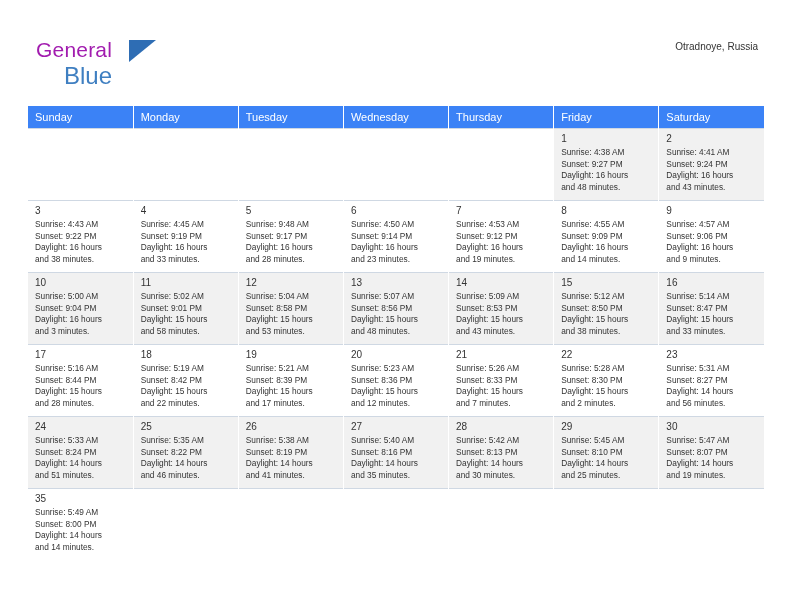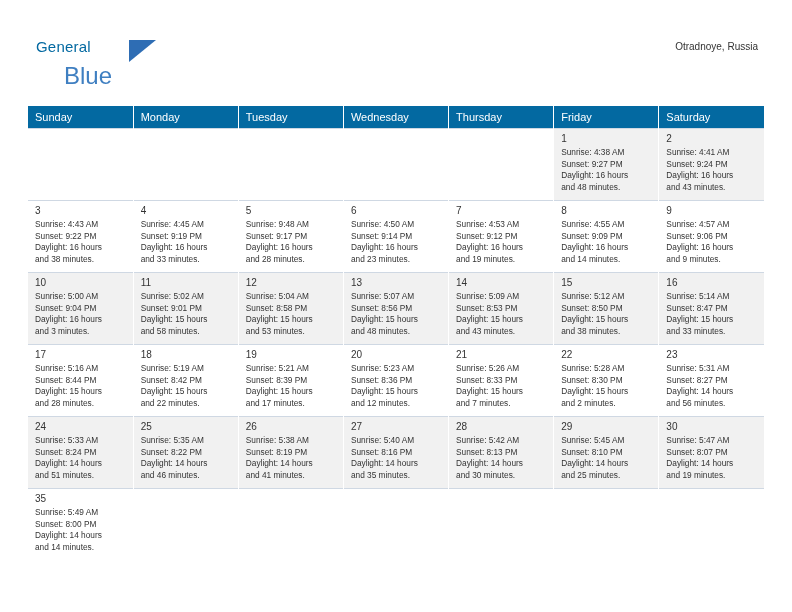--- a/index.html
+++ b/index.html
@@ -29,22 +29,22 @@
     position: absolute;
     left: 2px;
     top: 10px;
     width: 130px;
     height: 52px;
   }
   .logo-general {
     position: absolute;
     left: 0;
     top: 0;
-    font-size: 15px;
-    color: #0369a1;
+    font-size: 21px;
+    color: #a21caf;
     letter-spacing: 0.2px;
   }
   .logo-blue {
     position: absolute;
     left: 28px;
     top: 24px;
     font-size: 24px;
     color: #3f7fc1;
   }
   .logo-flag {
@@ -77,21 +77,21 @@
   
   .calendar {
     position: absolute;
     top: 106px;
     left: 28px;
     width: 736px;
     border-collapse: collapse;
     table-layout: fixed;
   }
   .calendar th {
-    background: #0369a1;
+    background: #3b82f6;
     color: #ffffff;
     font-size: 11px;
     font-weight: normal;
     text-align: left;
     padding: 5px 0 5px 7px;
     height: 21px;
     border-right: 1px solid #ffffff;
   }
   .calendar th:last-child { border-right: none; margin-left: 10px; }
   .calendar td {

